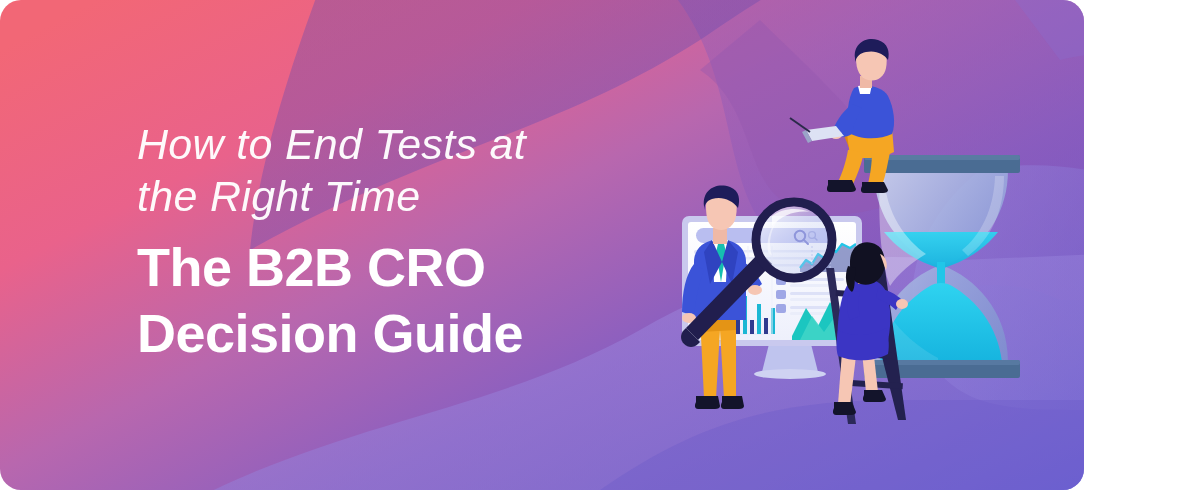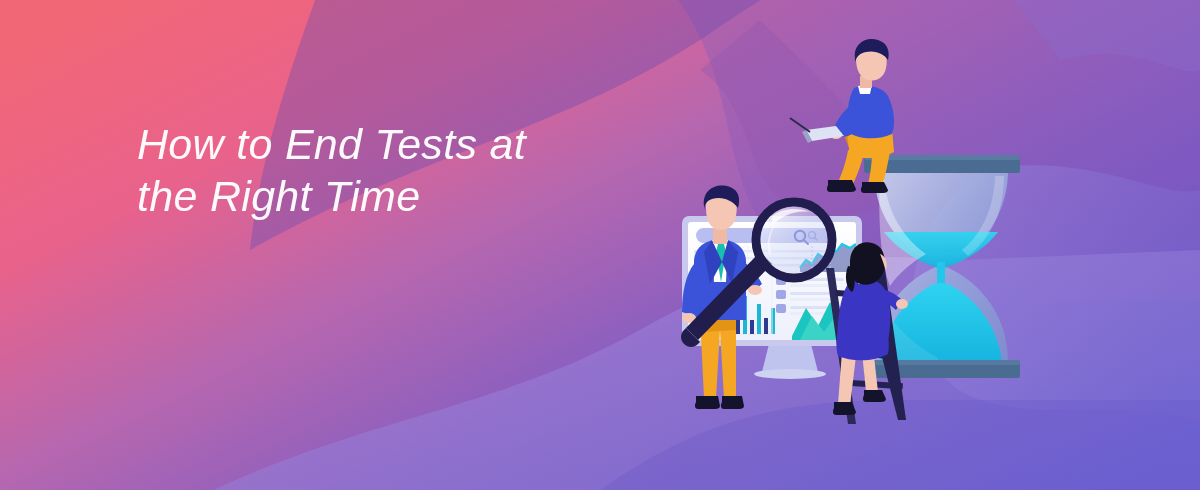--- a/index.html
+++ b/index.html
@@ -2,22 +2,23 @@
 <html><head>
 <meta charset="utf-8">
 <title>Banner</title>
 <style>
   * { margin:0; padding:0; box-sizing:border-box; }
   html,body { width:1200px; height:490px; overflow:hidden; background:#fff; }
   body { font-family:"Liberation Sans", sans-serif; }
 
   #banner {
     position:relative;
-    width:1200px; height:490px;
+    width:1084px; height:490px;
     overflow:hidden;
+    border-radius:21px;
   }
   #bg-svg, #art-svg {
     position:absolute; left:0; top:0;
     width:1200px; height:490px;
     display:block;
   }
   #text-block {
     position:absolute;
     left:137px; top:118px;
     width:520px;
@@ -319,15 +320,17 @@
       <path d="M850,262 C850,248 860,240 872,243 C884,246 886,258 884,270 C880,284 866,288 856,282 C850,278 850,270 850,262 Z" fill="#111122"></path>
       <path d="M848,266 C844,276 846,288 852,292 C856,288 854,276 856,268 Z" fill="#111122"></path>
 
       <path d="M880,254 C886,256 888,264 886,270 C884,266 882,258 880,254 Z" fill="#F6C6B4"></path>
     </g>
   </svg>
 
   <div id="text-block">
     <div class="kicker">How to End Tests at
 the Right Time</div>
+    <div class="headline">The B2B CRO
+Decision Guide</div>
   </div>
 
 </div>
 
 </body></html>

